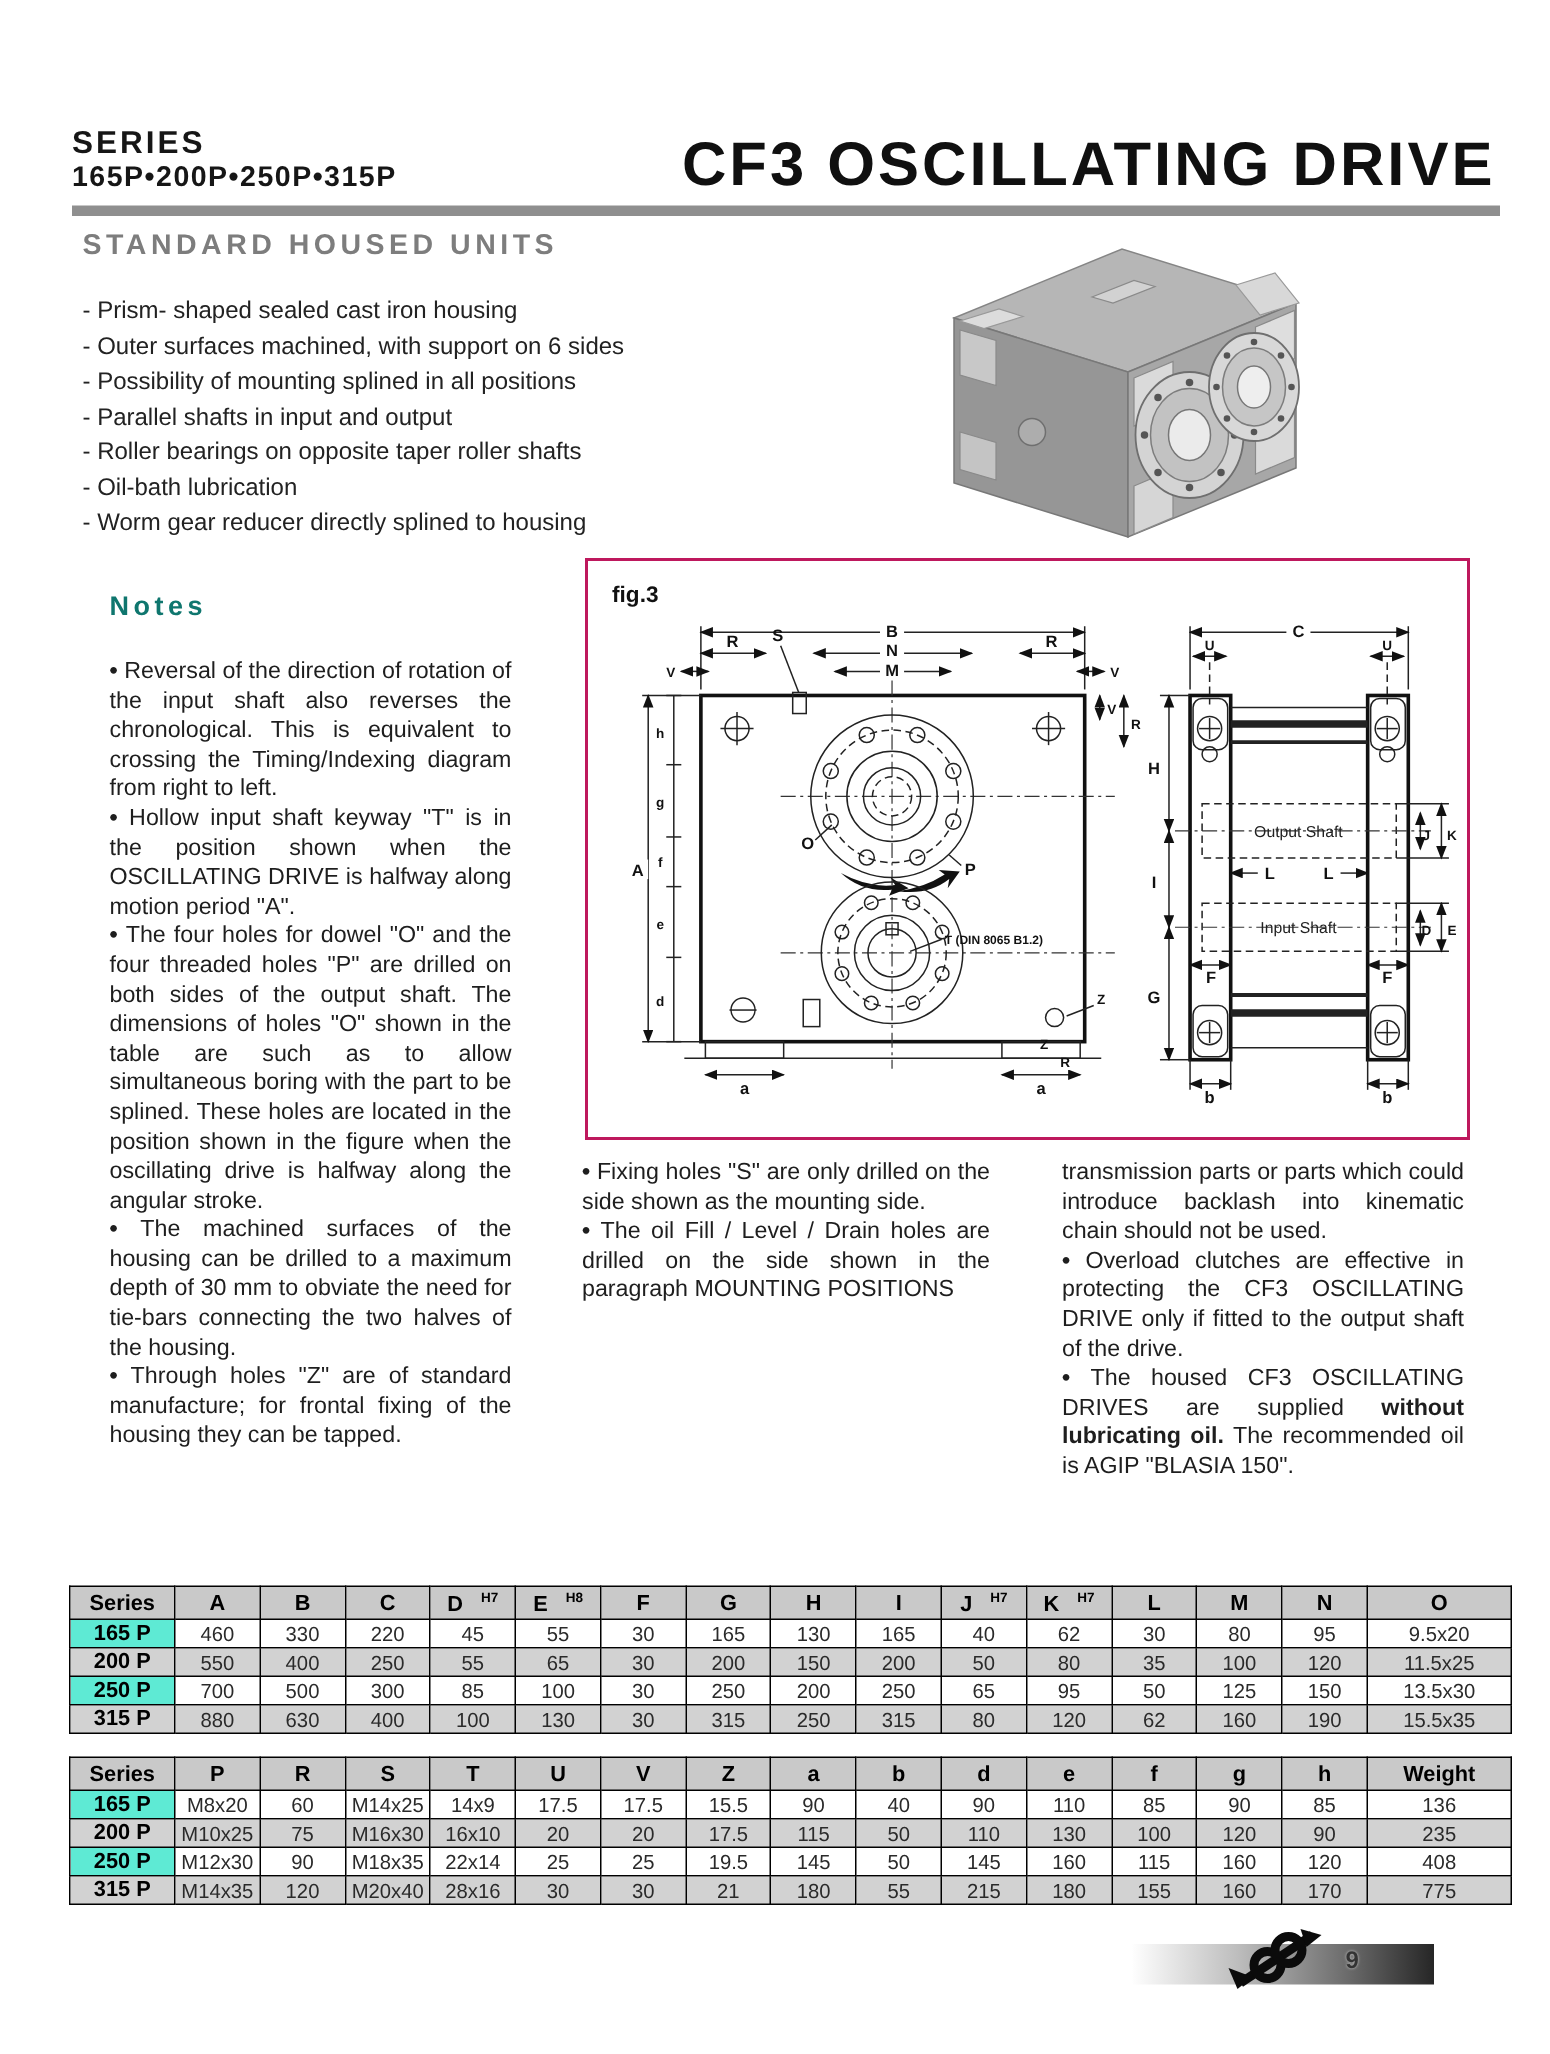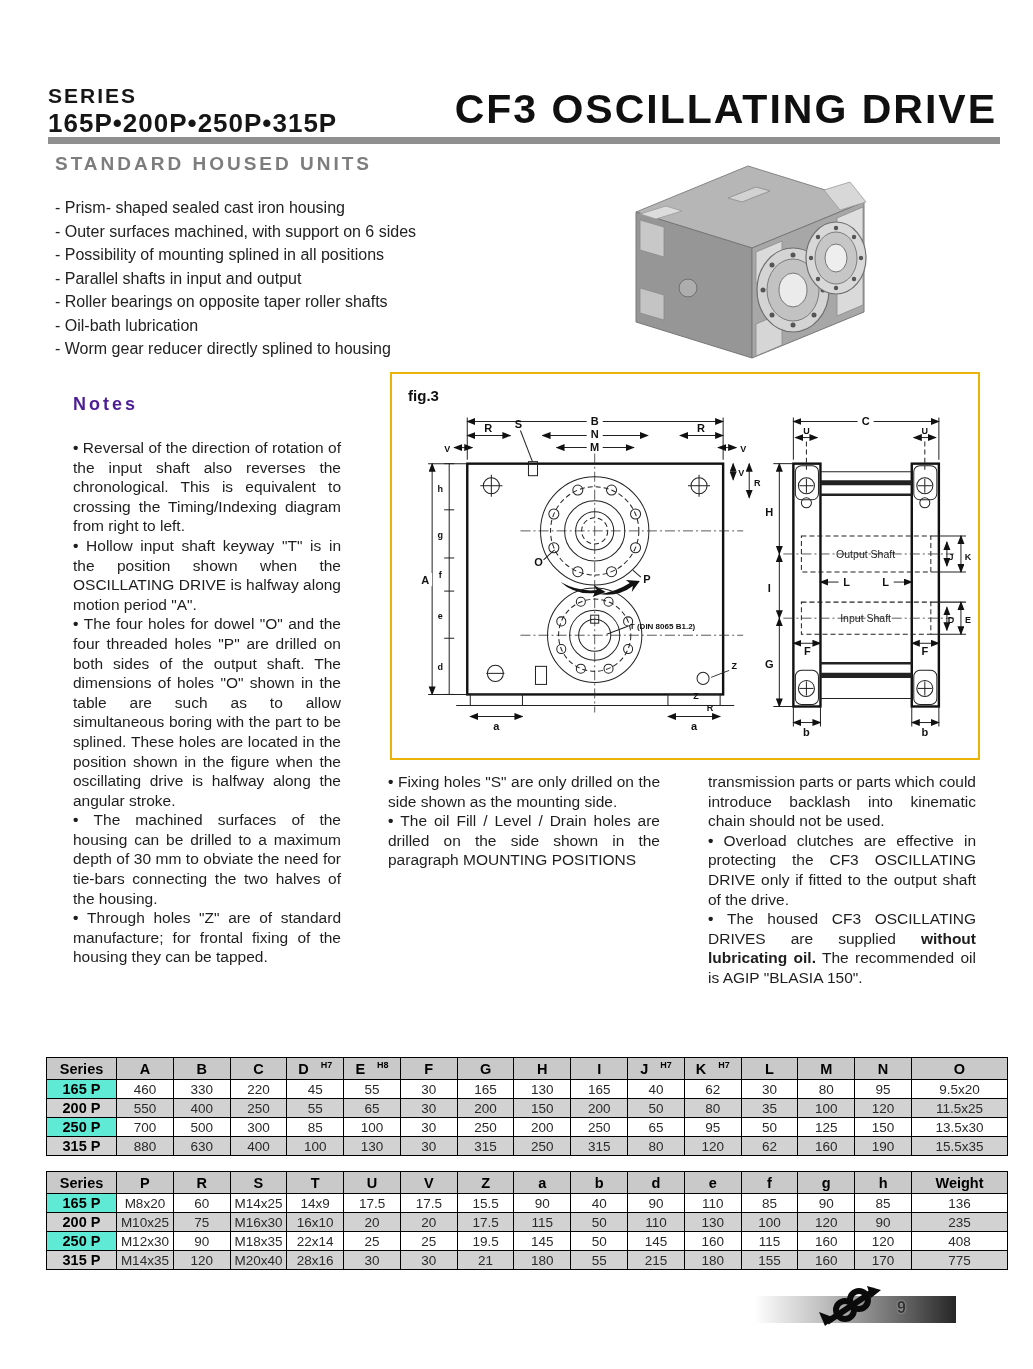--- a/index.html
+++ b/index.html
@@ -1,39 +1,39 @@
 <!DOCTYPE html>
 <html><head>
 <meta charset="utf-8">
 <style>
   html,body{margin:0;padding:0;background:#e8e8e8;}
   .page{position:relative;width:1033px;height:1369px;margin:0 auto;background:#ffffff;
         font-family:"Liberation Sans",sans-serif;color:#1c1c1c;overflow:hidden;}
   
   .hdr-series{position:absolute;left:48px;top:84px;font-weight:bold;font-size:21px;letter-spacing:2px;color:#161616;}
-  .hdr-models{position:absolute;left:48px;top:108px;font-weight:bold;font-size:26px;letter-spacing:1px;color:#161616;}
+  .hdr-models{position:absolute;left:48px;top:108px;font-weight:bold;font-size:19px;letter-spacing:1px;color:#161616;}
   .hdr-title{position:absolute;right:36px;top:86px;font-weight:bold;font-size:41px;letter-spacing:2px;color:#101010;white-space:nowrap;}
   .hdr-rule{position:absolute;left:48px;right:33px;top:137px;height:7px;background:#8f8f8f;}
   
   .sec-head{position:absolute;left:55px;top:153px;font-weight:bold;font-size:19px;letter-spacing:3px;color:#7d7d7d;}
   .features{position:absolute;left:55px;top:196px;width:500px;font-size:16px;line-height:23.5px;color:#222;}
   .feat{white-space:nowrap;}
   
   .photo{position:absolute;left:588px;top:140px;width:302px;height:228px;}
   
-  .notes-head{position:absolute;left:73px;top:394px;font-weight:bold;font-size:18px;letter-spacing:3px;color:#4c1d95;}
+  .notes-head{position:absolute;left:73px;top:394px;font-weight:bold;font-size:18px;letter-spacing:3px;color:#0f766e;}
   .col{position:absolute;font-size:15.5px;line-height:19.6px;text-align:justify;color:#1e1e1e;}
   .col1{left:73px;top:438px;width:268px;}
   .col2{left:388px;top:772px;width:272px;}
   .col3{left:708px;top:772px;width:268px;}
   .np{margin:0;}
   .blt{font-weight:bold;}
   .bld{font-weight:bold;}
   
-  .figbox{position:absolute;left:390px;top:372px;width:586px;height:384px;border:2px solid #eab308;background:#fff;}
+  .figbox{position:absolute;left:390px;top:372px;width:586px;height:384px;border:2px solid #be185d;background:#fff;}
   .figbox svg{display:block;width:100%;height:100%;}
   .figl{font:bold 15px "Liberation Sans",sans-serif;fill:#111;}
   .dt{font:bold 11px "Liberation Sans",sans-serif;fill:#111;text-anchor:middle;}
   .ds{font:bold 9px "Liberation Sans",sans-serif;fill:#111;text-anchor:middle;}
   .dn{font:10.5px "Liberation Sans",sans-serif;fill:#222;text-anchor:middle;}
   .tn{font:bold 8px "Liberation Sans",sans-serif;fill:#111;text-anchor:start;}
   .ol{fill:none;stroke:#111;stroke-width:2.4;}
   .tl{fill:none;stroke:#222;stroke-width:1;}
   .dl{fill:none;stroke:#222;stroke-width:1;}
   .dsh{stroke-dasharray:5 3;}

